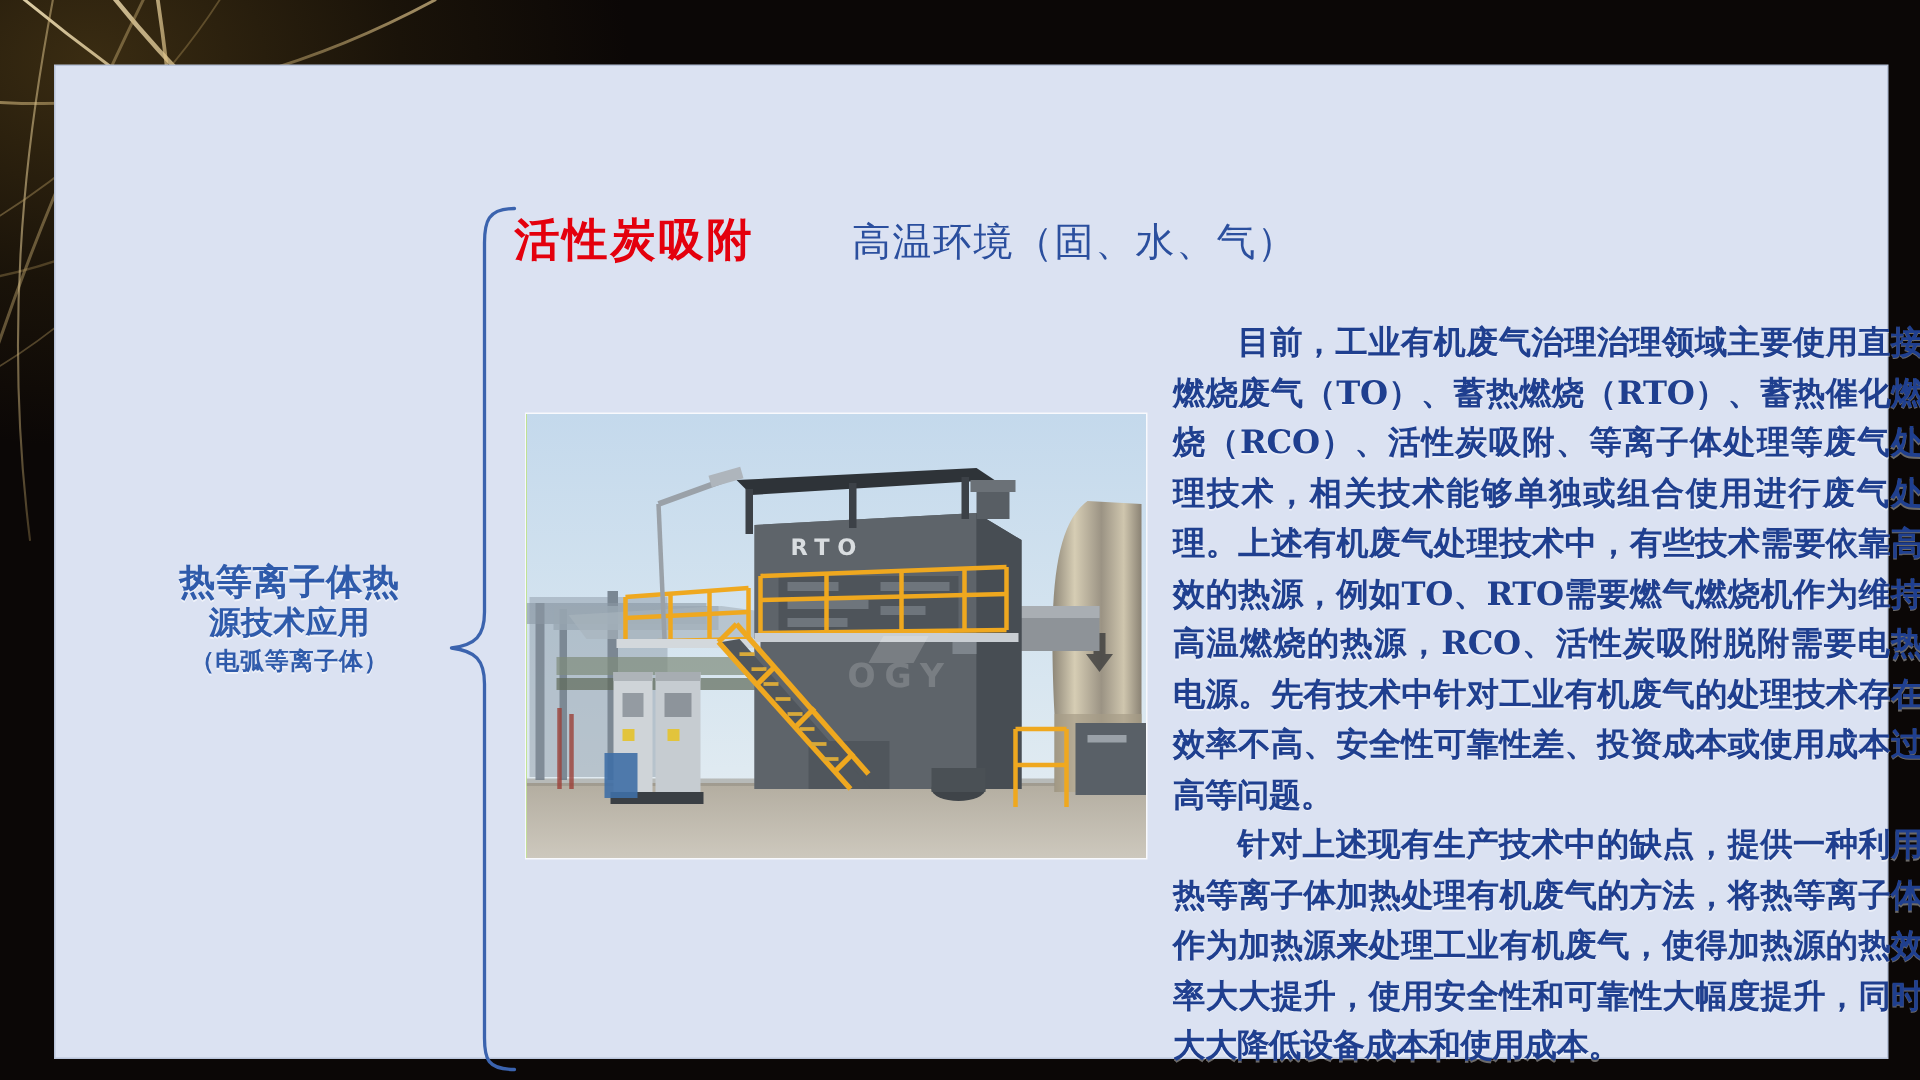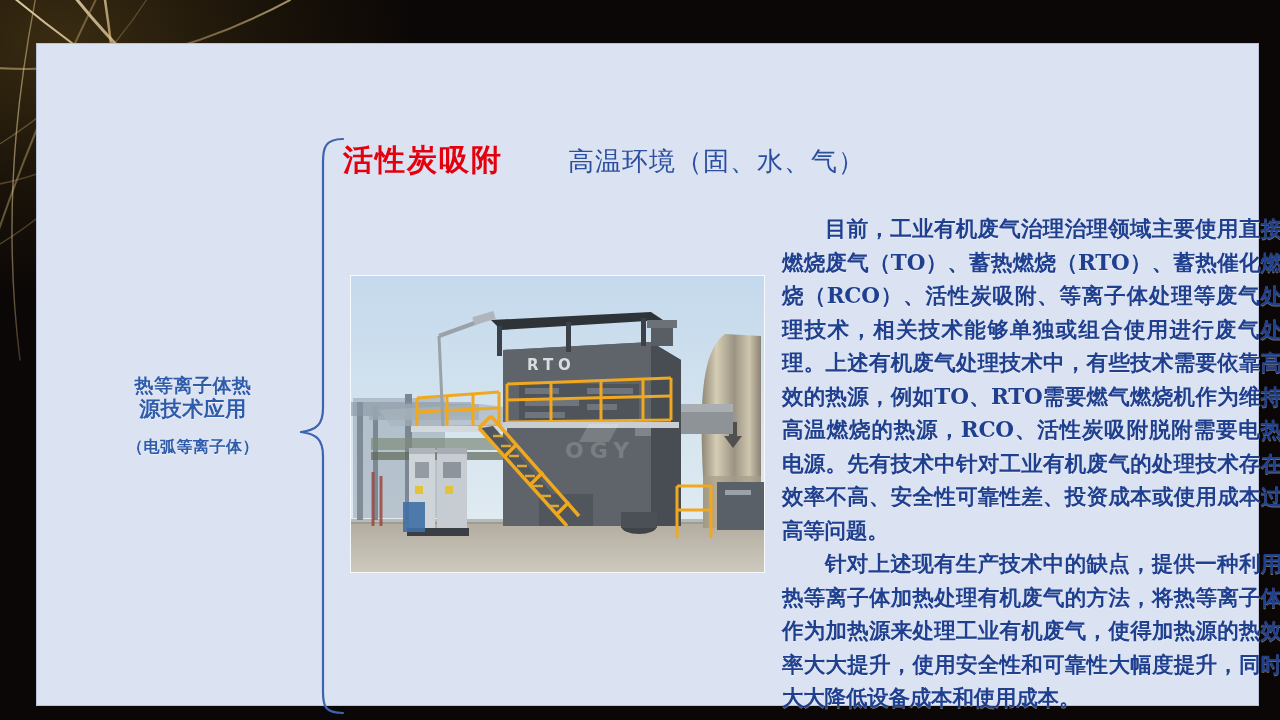--- a/index.html
+++ b/index.html
@@ -27,23 +27,23 @@
   }
 
   
   .left-label{
     position:absolute;left:46px;top:330px;width:220px;
     text-align:center;color:#2f5bab;
     font-family:"DejaVu Sans","Liberation Sans",sans-serif;
     font-weight:700;line-height:1.22;letter-spacing:.5px;
     text-shadow:0 1px 0 rgba(255,255,255,.55);
   }
-  .left-label .l1{font-size:19px;display:block;}
+  .left-label .l1{font-size:24px;display:block;}
   .left-label .l2{font-size:21px;display:block;}
-  .left-label .l3{font-size:16px;display:block;margin-top:14px;}
+  .left-label .l3{font-size:16px;display:block;margin-top:2px;}
 
   
   .brace{position:absolute;left:262px;top:92px;width:46px;height:580px;}
   .brace svg{display:block;overflow:visible;}
 
   
   .title-red{
     position:absolute;left:306px;top:96px;
     font-size:30px;font-weight:700;color:#e4000d;
     font-family:"DejaVu Sans","Liberation Sans",sans-serif;

